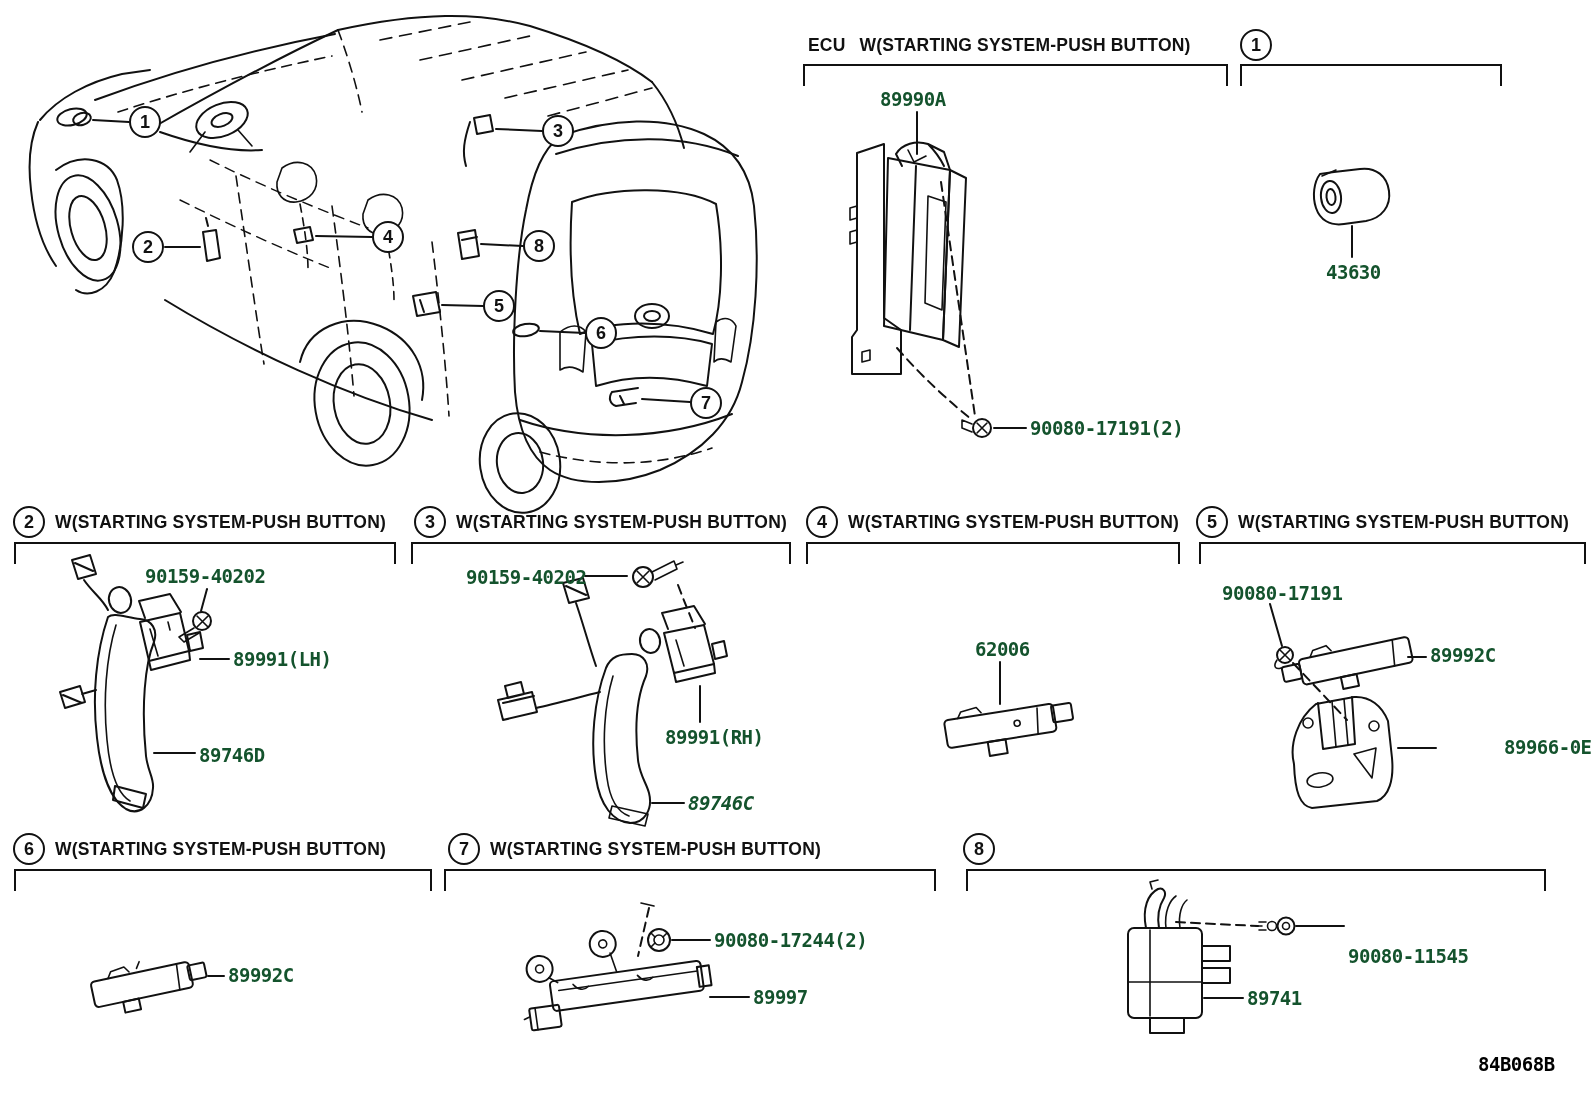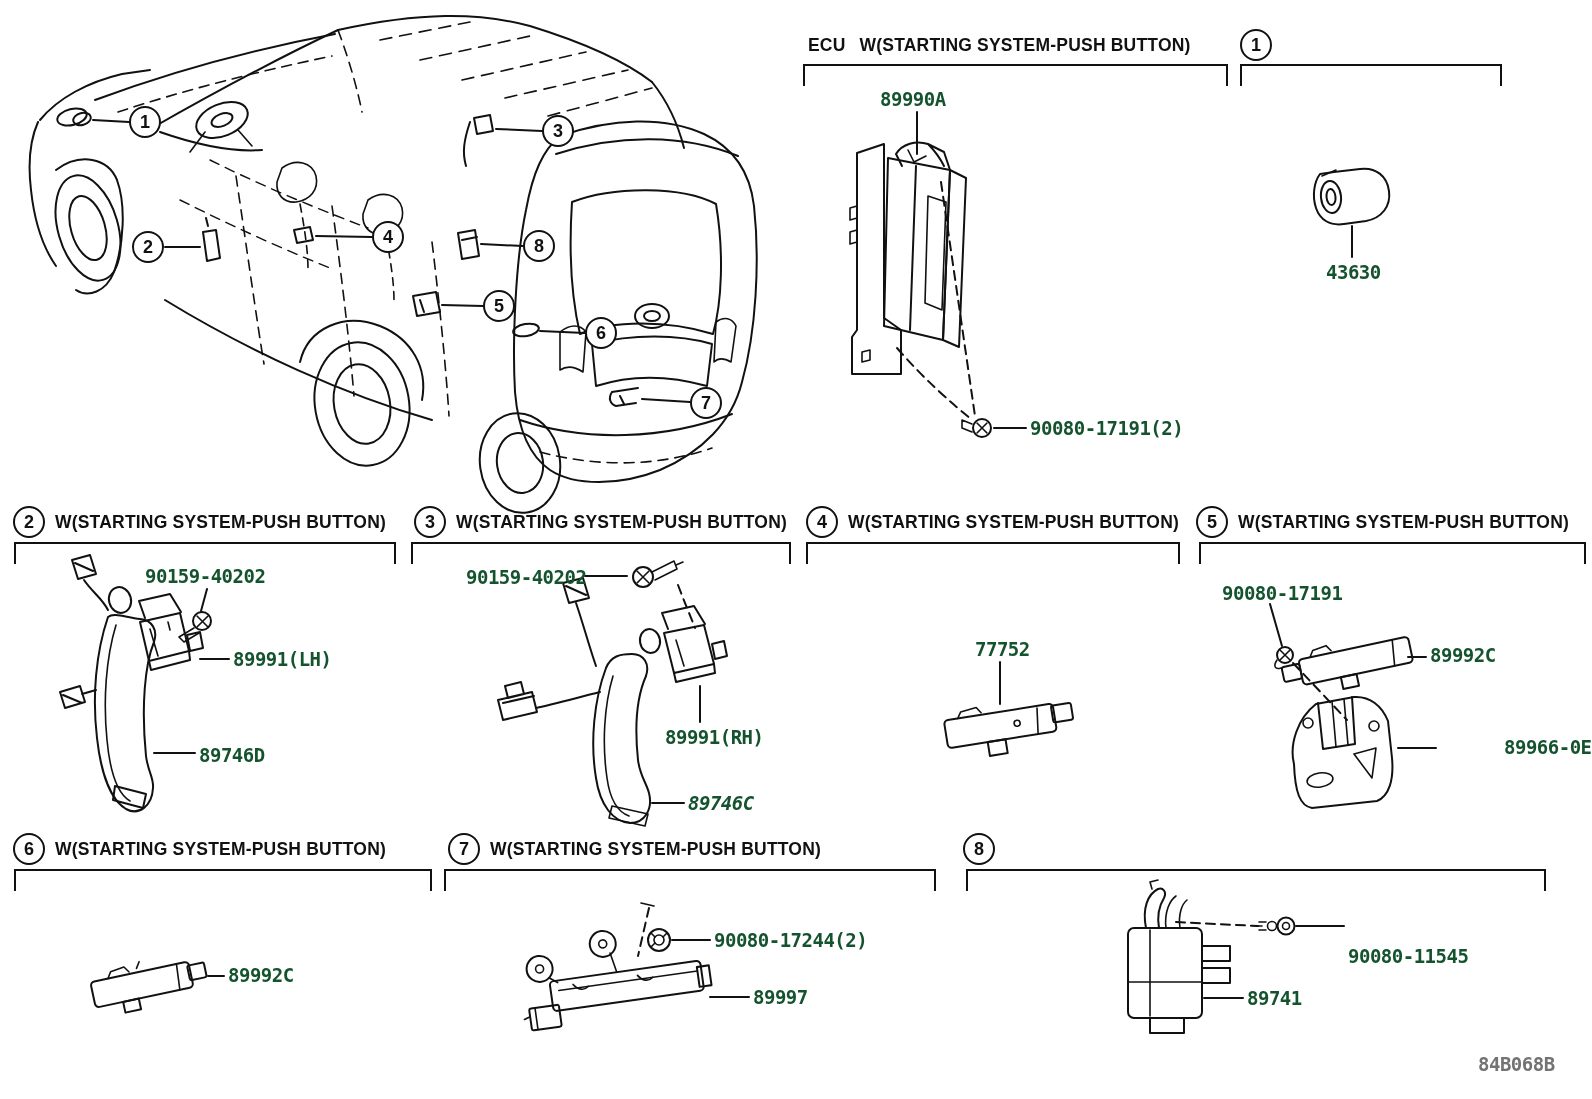--- a/index.html
+++ b/index.html
@@ -20,21 +20,21 @@
   .circ {
     position:absolute; width:32px; height:32px; border:2.5px solid #111; border-radius:50%;
     background:#fff; display:flex; align-items:center; justify-content:center;
     font:700 18px "Liberation Sans", sans-serif; color:#111;
   }
   .bracket {
     position:absolute; height:22px;
     border-top:2.5px solid #111; border-left:2.5px solid #111; border-right:2.5px solid #111;
   }
   .code {
-    position:absolute; color:#737373; font-family:"DejaVu Sans Mono", monospace;
+    position:absolute; color:#000000; font-family:"DejaVu Sans Mono", monospace;
     font-weight:700; font-size:19px; letter-spacing:-0.5px;
   }
 </style>
 </head>
 <body>
 
 <div class="canvas">
 
   <svg class="art" width="1592" height="1099" viewBox="0 0 1592 1099">
     <g stroke="#111" stroke-width="2" fill="none" stroke-linecap="round" stroke-linejoin="round">
@@ -380,21 +380,21 @@
   <div class="plabel" style="left:1326px; top:261px;">43630</div>
 
   <div class="plabel" style="left:145px; top:565px;">90159-40202</div>
   <div class="plabel" style="left:233px; top:648px;">89991(LH)</div>
   <div class="plabel" style="left:199px; top:744px;text-align:right;">89746D</div>
 
   <div class="plabel" style="left:466px; top:566px;">90159-40202</div>
   <div class="plabel" style="left:665px; top:726px;text-align:right;">89991(RH)</div>
   <div class="plabel" style="left:688px; top:792px;font-style:italic;">89746C</div>
 
-  <div class="plabel" style="left:975px; top:638px;">77752</div>
+  <div class="plabel" style="left:975px; top:638px;">62006</div>
 
   <div class="plabel" style="left:1222px; top:582px;">90080-17191</div>
   <div class="plabel" style="left:1430px; top:644px;">89992C</div>
   <div class="plabel" style="left:1504px; top:736px;">89966-0E020</div>
 
   <div class="plabel" style="left:228px; top:964px;">89992C</div>
 
   <div class="plabel" style="left:714px; top:929px;">90080-17244(2)</div>
   <div class="plabel" style="left:753px; top:986px;">89997</div>
 

